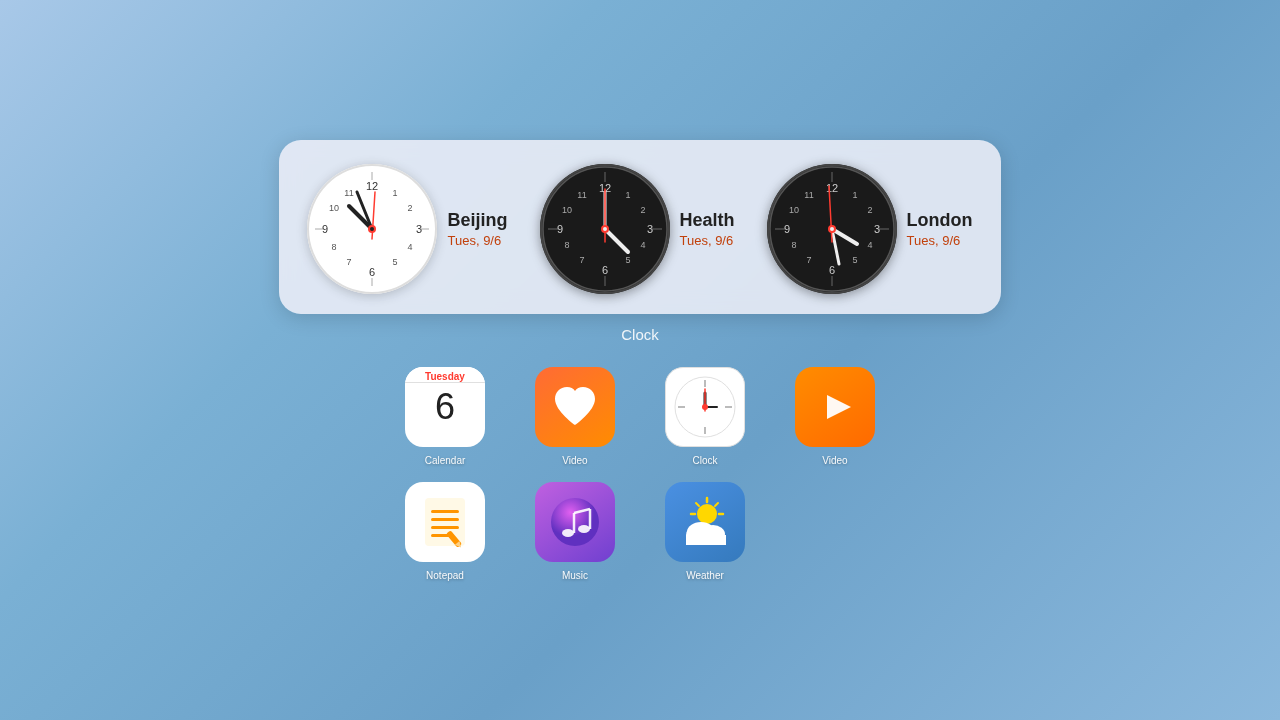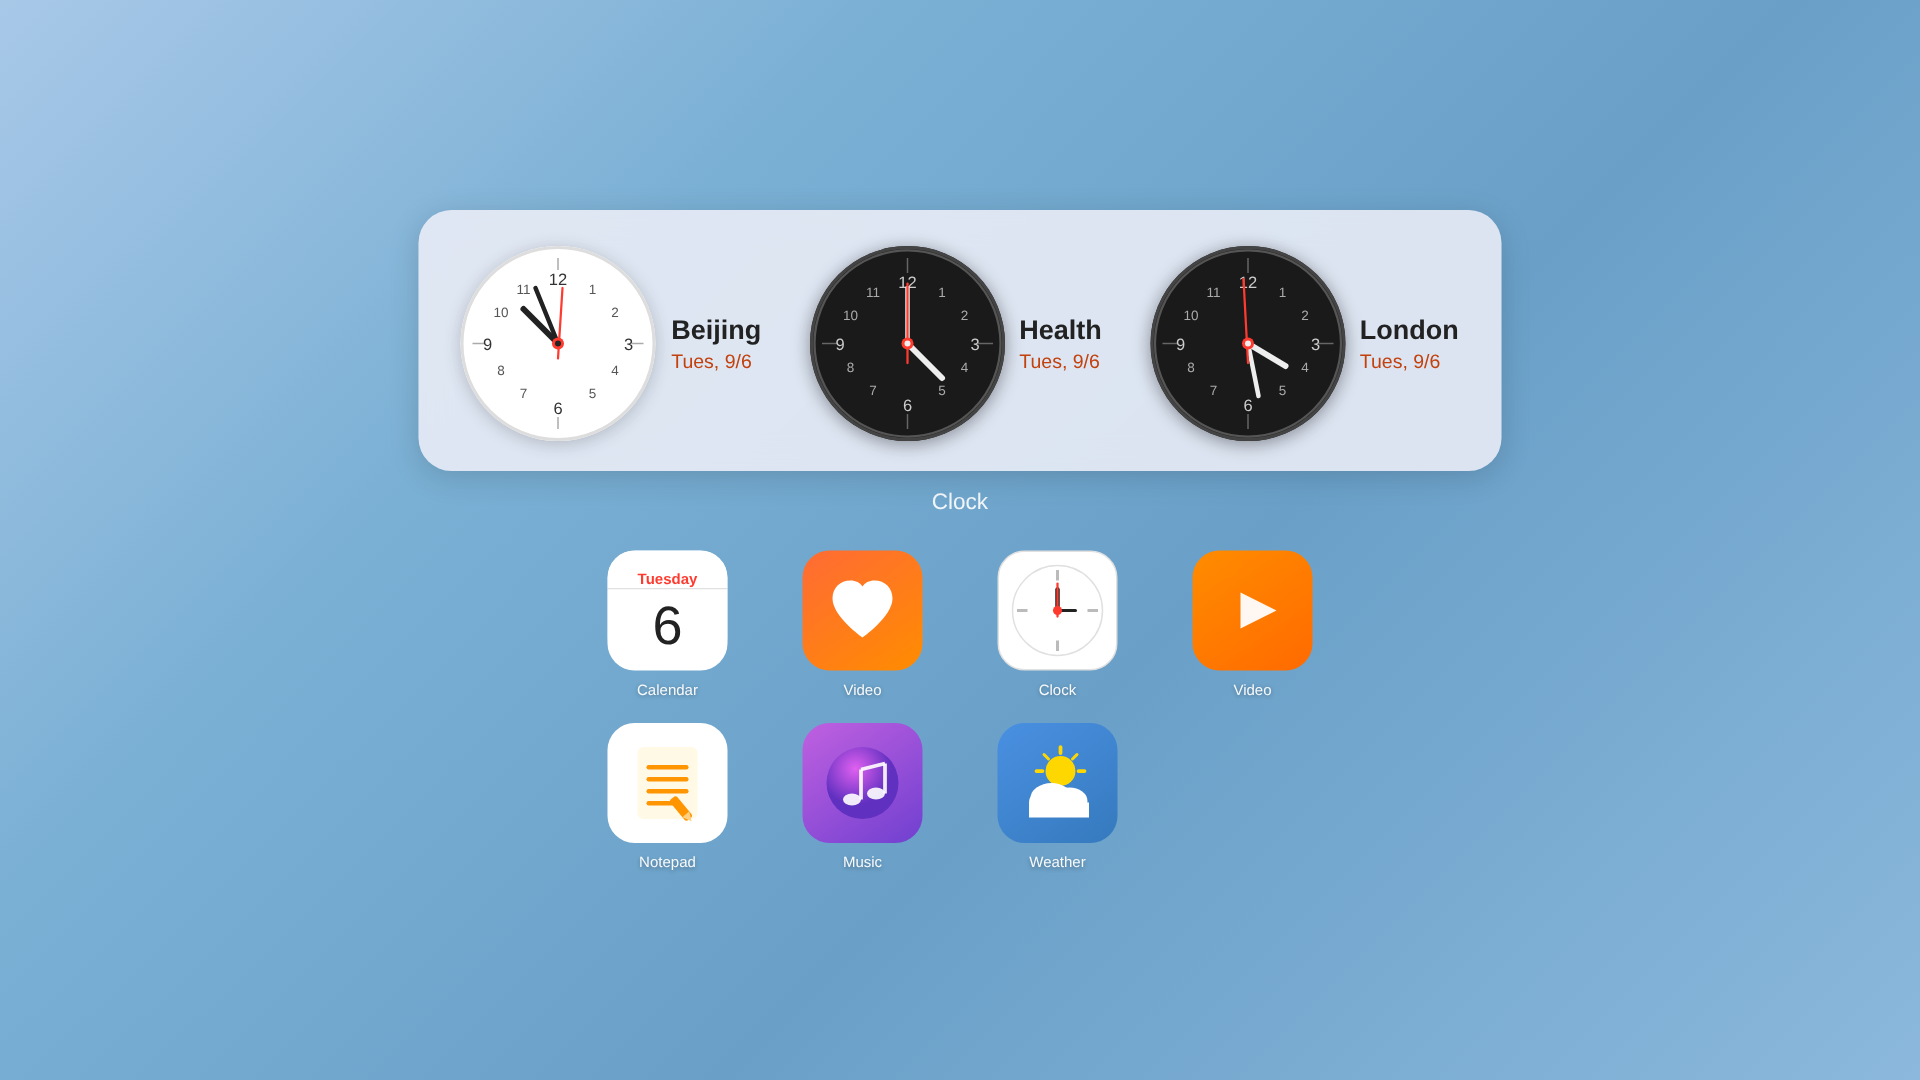--- a/index.html
+++ b/index.html
@@ -303,21 +303,21 @@
     </div>
 
   </div>
 
   <div class="widget-label">Clock</div>
 
   <div class="app-grid">
 
     <div class="app-item">
       <div class="app-icon icon-calendar" style="flex-direction:column; gap:0; padding:0; align-items:center; justify-content:flex-start;">
-        <div style="width:100%; background:white; border-radius:18px 18px 0 0; padding-top:14px; padding-bottom:0; text-align:center;">
+        <div style="width:100%; background:white; border-radius:18px 18px 0 0; padding-top:4px; padding-bottom:0; text-align:center;">
           <div style="color:#ff3b30; font-size:10px; font-weight:700; font-family:Arial;">Tuesday</div>
         </div>
         <div style="width:100%; height:1px; background:#e0e0e0;"></div>
         <div style="font-size:36px; font-weight:200; color:#222; line-height:1; padding:6px 0 8px; text-align:center; width:100%; background:white; border-radius:0 0 18px 18px;">6</div>
       </div>
       <div class="app-label">Calendar</div>
     </div>
 
     <div class="app-item">
       <div class="app-icon icon-health">

